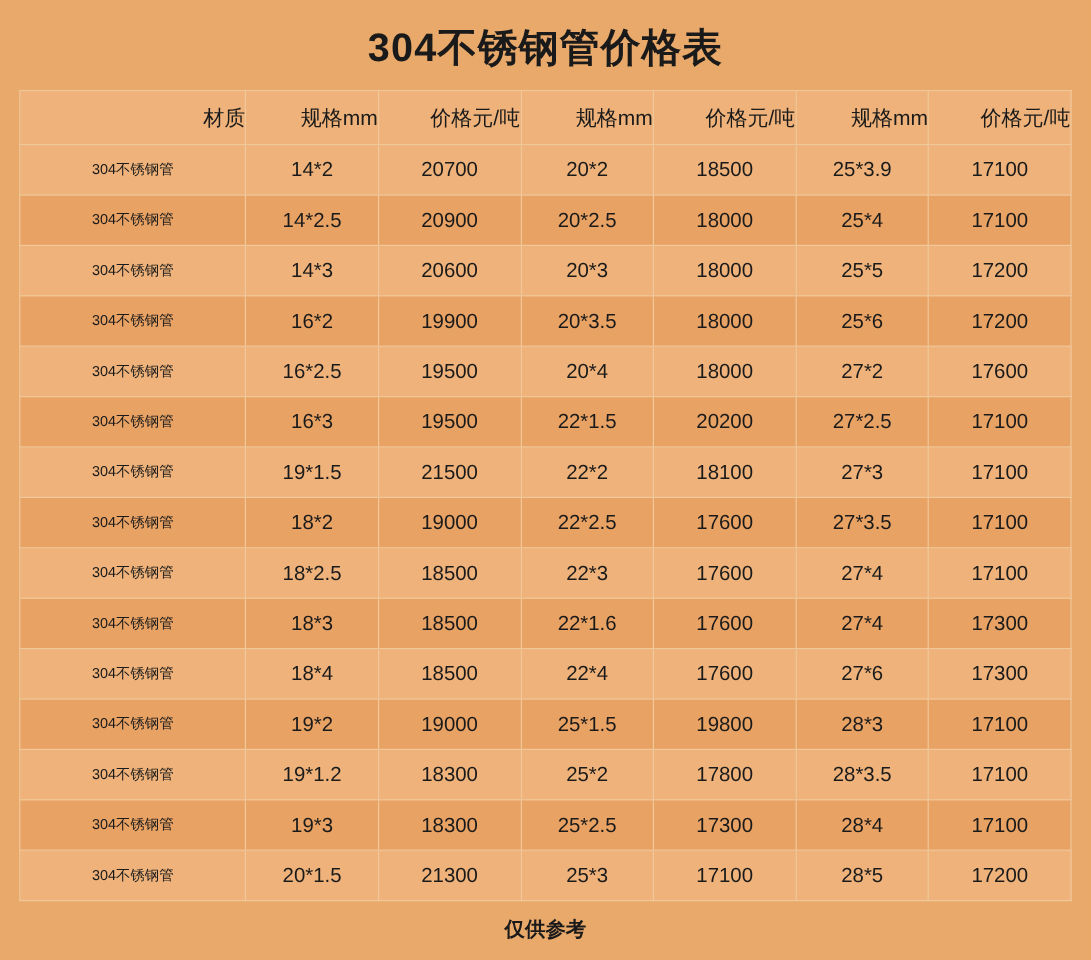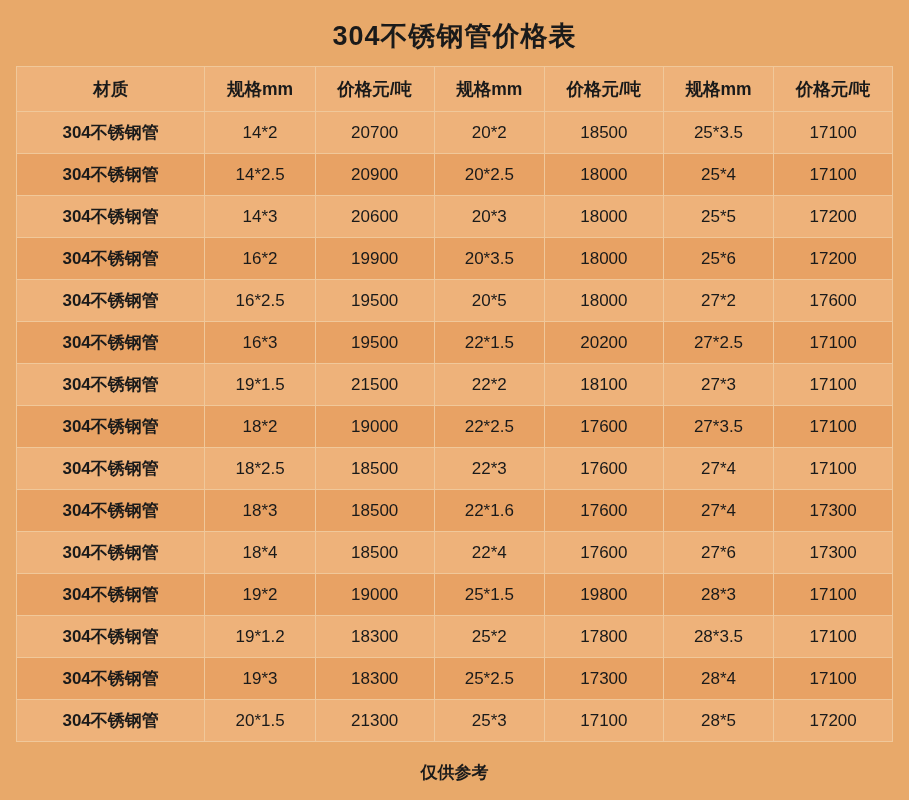--- a/index.html
+++ b/index.html
@@ -16,21 +16,21 @@
   .sheet {
     width: 909px;
     height: 800px;
     background: #e8a96a;
     box-sizing: border-box;
     display: flex;
     flex-direction: column;
   }
   .title {
     text-align: center;
-    font-size: 27px;
+    font-size: 33px;
     font-weight: bold;
     color: #1a1a1a;
     padding: 18px 0 12px 0;
     letter-spacing: 1px;
   }
   .table-wrap {
     padding: 0 16px;
     flex: 1 1 auto;
   }
   table.price-table {
@@ -43,28 +43,29 @@
     border: 1px solid #f0c89a;
     text-align: center;
     font-size: 17px;
     color: #1a1a1a;
     height: 41px;
     padding: 0;
     font-weight: normal;
     background: #eaa96b;
   }
   table.price-table thead th {
-    font-weight: bold;
+    font-weight: normal;
     font-size: 17.5px;
     height: 44px;
     background: #eaa96b;
+    text-align: right;
   }
   table.price-table tbody td.material {
-    font-weight: bold;
-    font-size: 17px;
+    font-weight: normal;
+    font-size: 12px;
   }
   table.price-table tbody tr:nth-child(even) td {
     background: #e8a264;
   }
   table.price-table tbody tr:nth-child(odd) td {
     background: #eeb27a;
   }
   table.price-table thead th {
     background: #eeb27a;
   }
@@ -108,21 +109,21 @@
           <th>价格元/吨</th>
         </tr>
       </thead>
       <tbody>
         <tr>
           <td class="material">304不锈钢管</td>
           <td>14*2</td>
           <td>20700</td>
           <td>20*2</td>
           <td>18500</td>
-          <td>25*3.5</td>
+          <td>25*3.9</td>
           <td>17100</td>
         </tr>
         <tr>
           <td class="material">304不锈钢管</td>
           <td>14*2.5</td>
           <td>20900</td>
           <td>20*2.5</td>
           <td>18000</td>
           <td>25*4</td>
           <td>17100</td>
@@ -142,21 +143,21 @@
           <td>19900</td>
           <td>20*3.5</td>
           <td>18000</td>
           <td>25*6</td>
           <td>17200</td>
         </tr>
         <tr>
           <td class="material">304不锈钢管</td>
           <td>16*2.5</td>
           <td>19500</td>
-          <td>20*5</td>
+          <td>20*4</td>
           <td>18000</td>
           <td>27*2</td>
           <td>17600</td>
         </tr>
         <tr>
           <td class="material">304不锈钢管</td>
           <td>16*3</td>
           <td>19500</td>
           <td>22*1.5</td>
           <td>20200</td>

